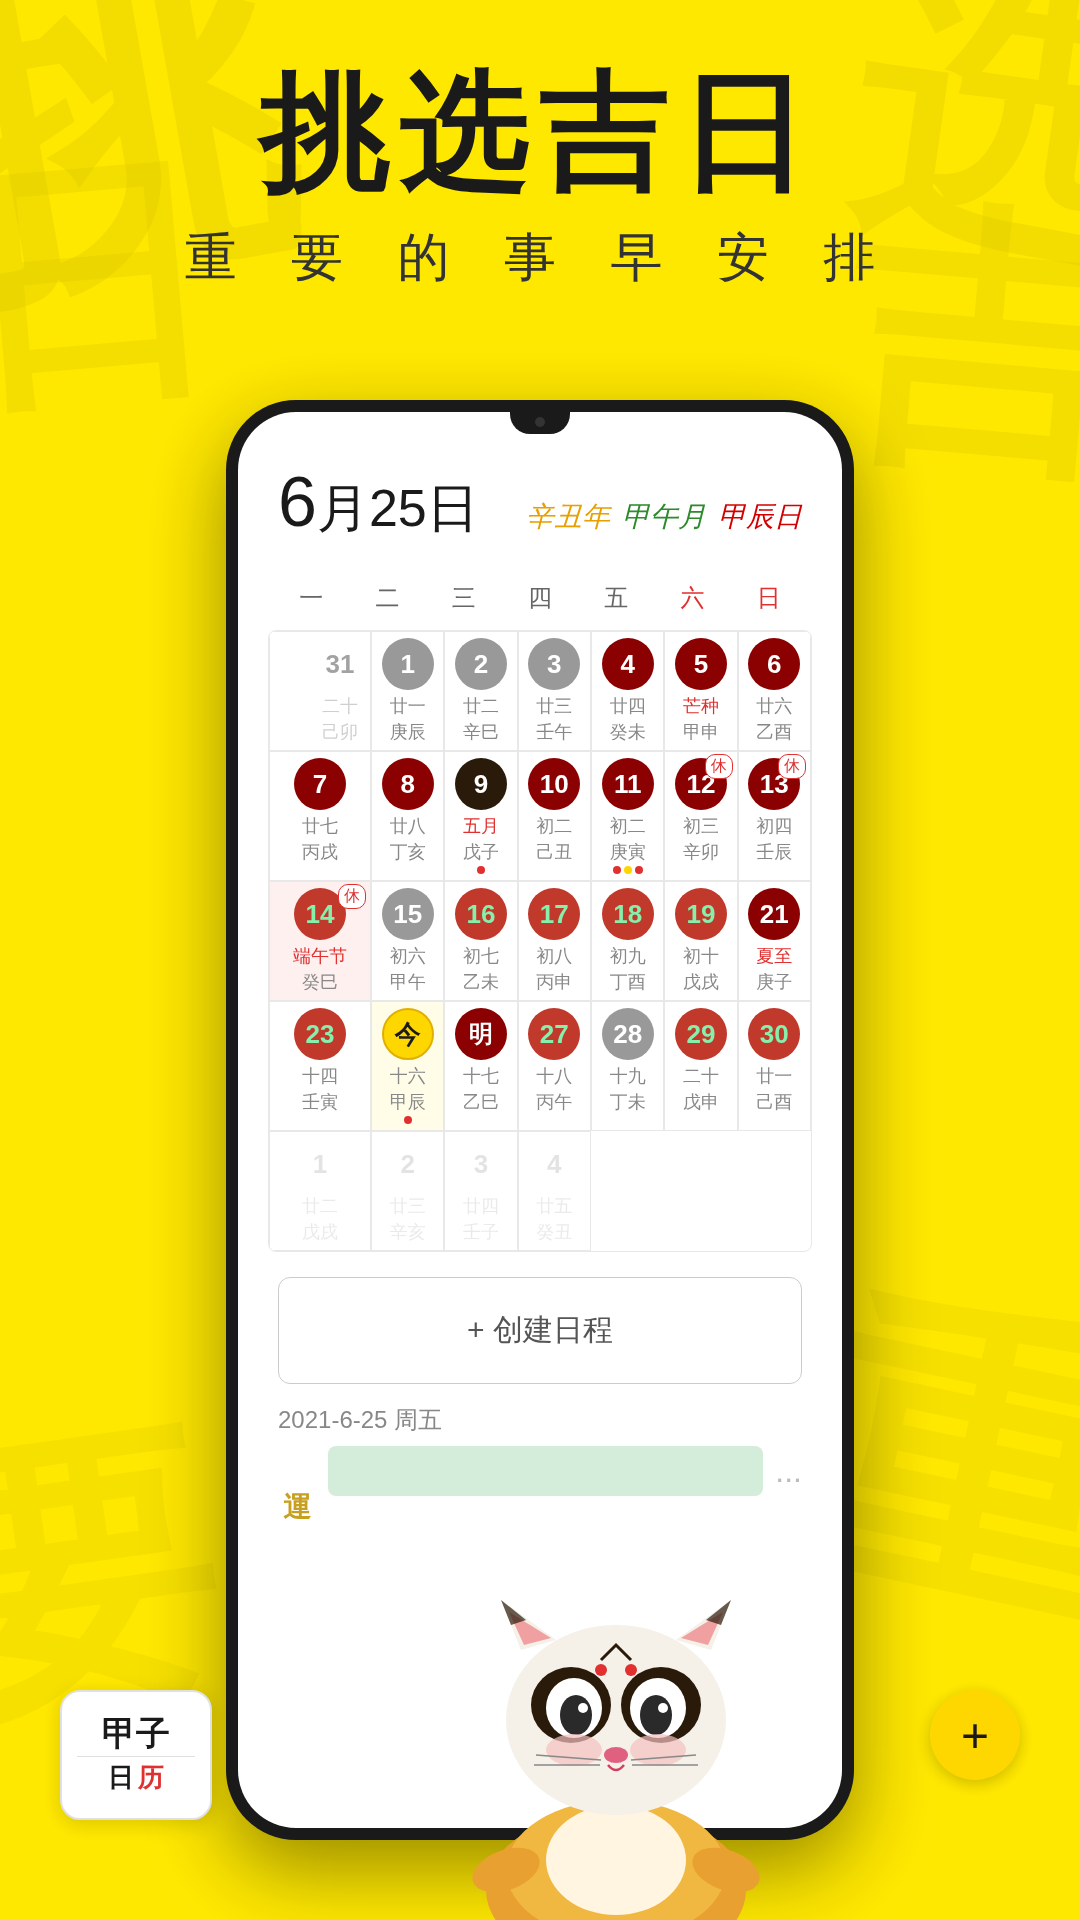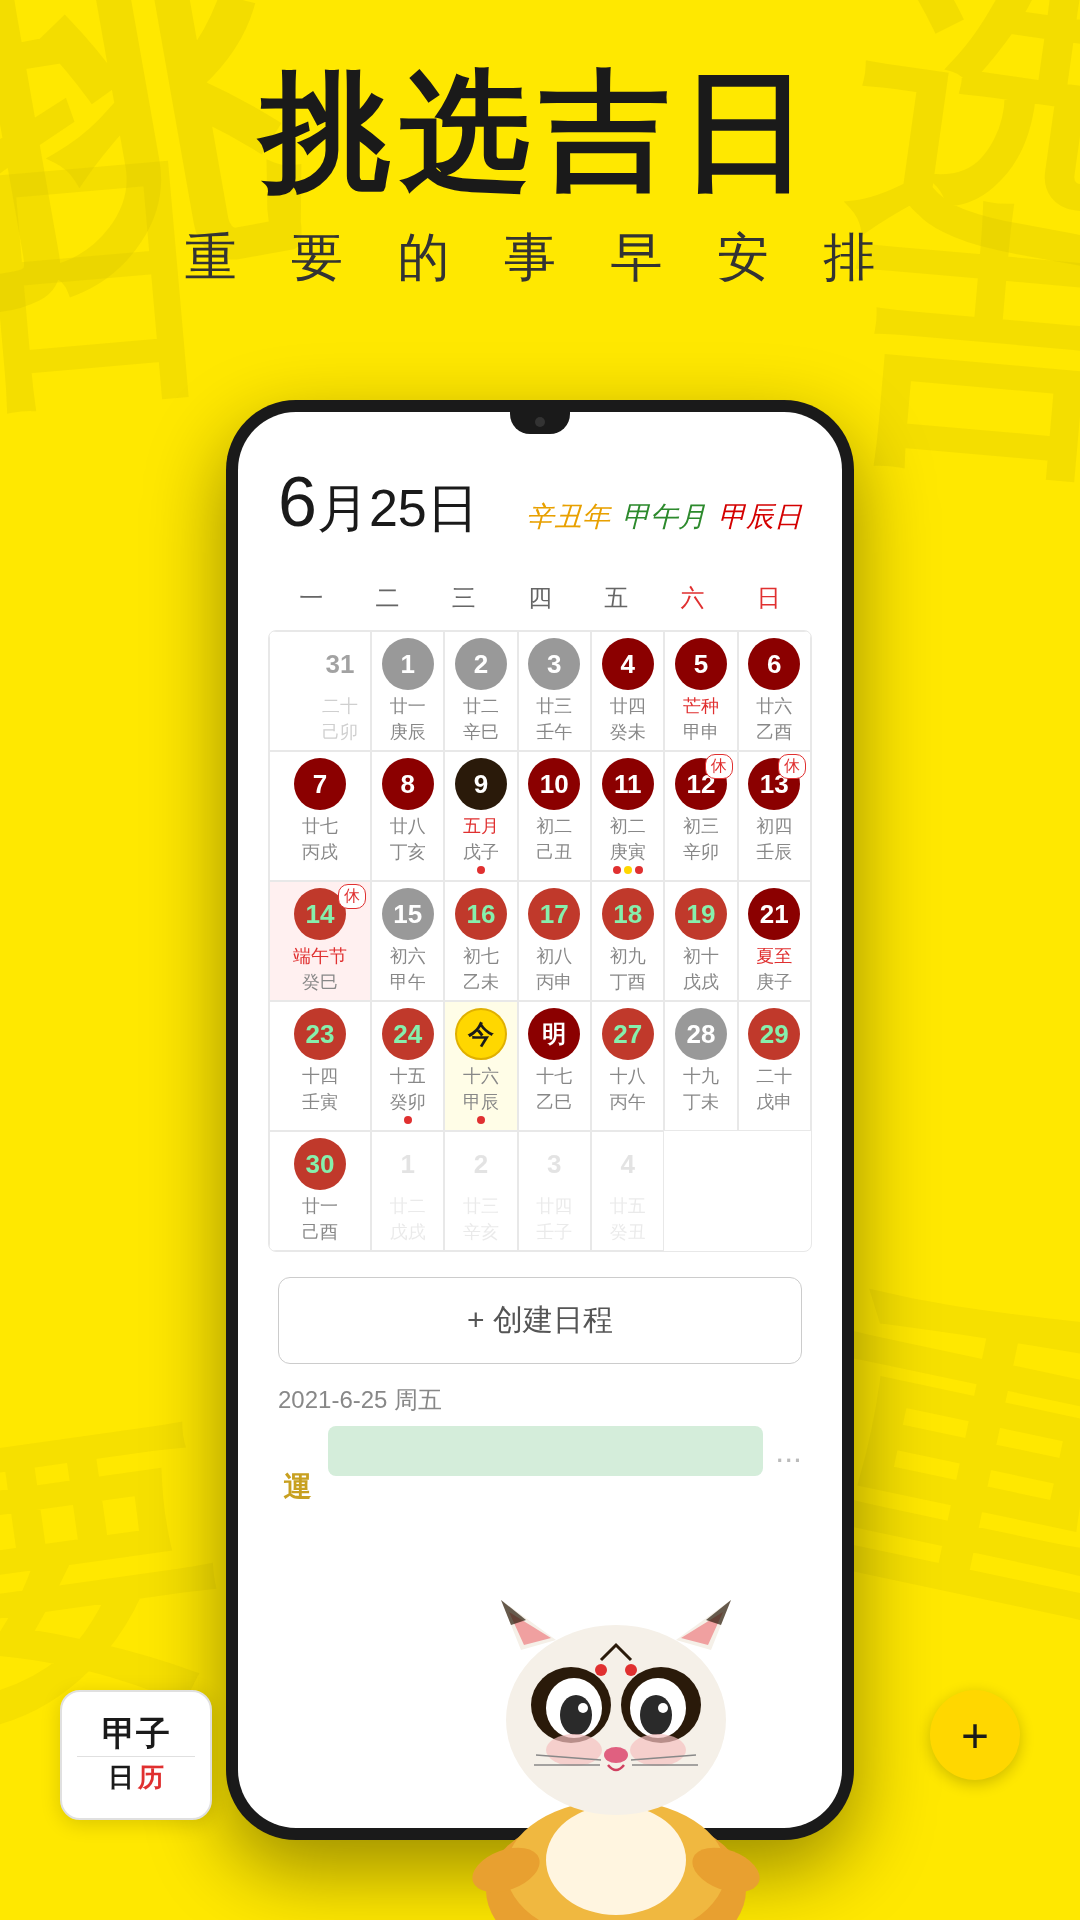--- a/index.html
+++ b/index.html
@@ -229,21 +229,21 @@
     }
     .dot-red { background: #e03030; }
     .dot-gold { background: #FFD700; }
     .dot-green { background: #2d8a2d; }
 
     
     .create-btn {
       margin: 25px 10px 0;
       border: 1px solid #ccc;
       border-radius: 12px;
-      padding: 22px;
+      padding: 32px;
       text-align: center;
       font-size: 30px;
       color: #555;
       background: #fff;
     }
 
     
     .schedule-date {
       margin: 20px 10px 10px;
       font-size: 24px;
@@ -513,28 +513,20 @@
         <div class="cal-cell">
           <div class="day-circle dark-red">21</div>
           <div class="lunar-day-text red">夏至</div>
           <div class="lunar-day-text">庚子</div>
         </div>
         <div class="cal-cell">
           <div class="day-circle crimson">23</div>
           <div class="lunar-day-text">十四</div>
           <div class="lunar-day-text">壬寅</div>
         </div>
-        <div class="cal-cell">
-          <div class="day-circle crimson">24</div>
-          <div class="lunar-day-text">十五</div>
-          <div class="lunar-day-text">癸卯</div>
-          <div class="cell-dots">
-              <div class="dot dot-red"></div>
-            </div>
-        </div>
         <div class="cal-cell" style="background:#fffde7;">
           <div class="day-circle gold">今</div>
           <div class="lunar-day-text">十六</div>
           <div class="lunar-day-text">甲辰</div>
           <div class="cell-dots">
               <div class="dot dot-red"></div>
             </div>
         </div>
         <div class="cal-cell">
           <div class="day-circle" style="background:#8B0000;color:#fff;width:52px;height:52px;border-radius:50%;display:flex;align-items:center;justify-content:center;font-size:24px;font-weight:700;">明</div>

